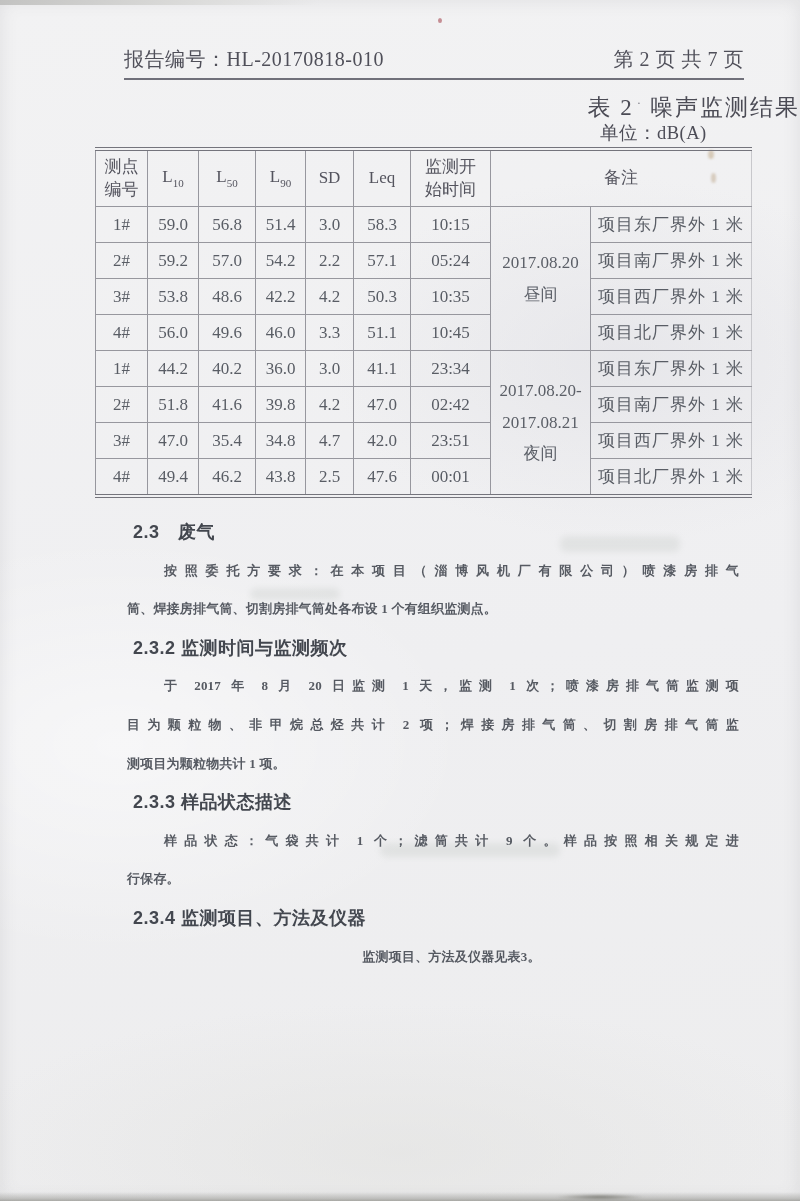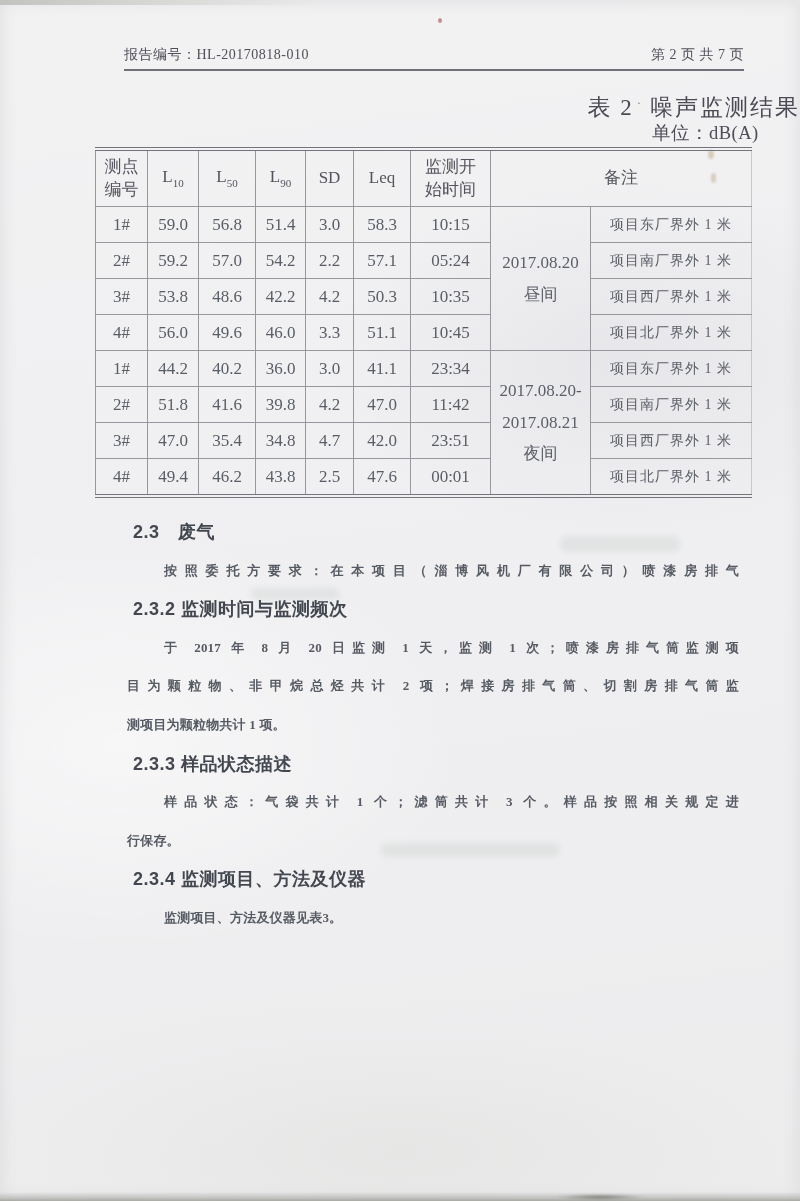--- a/index.html
+++ b/index.html
@@ -29,62 +29,62 @@
   .speck.tan2{left:711px;top:173px;width:5px;height:10px;background:rgba(185,160,128,.45);filter:blur(1px);}
   .bleed{position:absolute;filter:blur(3px);opacity:.16;background:#9aa39a;border-radius:6px;}
   .bleed.b1{left:560px;top:536px;width:120px;height:16px;}
   .bleed.b2{left:380px;top:843px;width:180px;height:14px;}
   .bleed.b3{left:250px;top:588px;width:90px;height:12px;}
 
   .doc-header{
     position:absolute;left:124px;top:46px;width:620px;
     display:flex;justify-content:space-between;align-items:flex-end;
     border-bottom:2px solid #70707a;padding-bottom:5px;
-    font-size:14px;color:#4f4f59;letter-spacing:.5px;
+    font-size:20px;color:#4f4f59;letter-spacing:.5px;
   }
   .doc-title{
     position:absolute;left:0;top:92px;width:100%;text-align:right;
     font-size:23px;color:#4b4b55;letter-spacing:2px;
   }
   .title-mark{font-size:13px;vertical-align:8px;color:#85858f;margin:0 7px 0 3px;}
   .unit-note{
-    position:absolute;left:652px;top:120px;width:130px;
+    position:absolute;left:600px;top:120px;width:130px;
     font-size:18.5px;color:#4d4d57;letter-spacing:.5px;
   }
 
   table.noise{
     position:absolute;left:95px;top:147px;width:656px;
     border-collapse:collapse;table-layout:fixed;
     border-top:4px double #74747c;border-bottom:4px double #74747c;
     color:#595d65;
   }
   table.noise th,table.noise td{
     border:1px solid #97979e;font-weight:normal;text-align:center;
     vertical-align:middle;padding:0;font-size:17px;height:35px;
   }
   table.noise th{height:55px;line-height:1.35;color:#54545e;}
   table.noise th sub{font-size:11px;margin-top:44px;}
   table.noise td:last-child,table.noise th:last-child{border-right:1px solid #c8c8cc;}
   table.noise td.period{font-size:17px;line-height:1.85;color:#5b5f67;margin-top:20px;}
-  table.noise td.remark{font-size:14px;letter-spacing:1px;text-align:center;}
+  table.noise td.remark{font-size:17px;letter-spacing:1px;text-align:center;}
   col.c-id{width:52px}col.c-l10{width:51px}col.c-l50{width:57px}
   col.c-l90{width:50px}col.c-sd{width:48px}col.c-leq{width:57px}
   col.c-time{width:80px}col.c-period{width:100px}col.c-remark{width:161px}
 
   .sections{position:absolute;left:127px;top:513px;width:612px;font-weight:bold;}
   .sections .heading{
     font-family:"Liberation Sans","DejaVu Sans",sans-serif;
     font-size:18px;color:#43474f;height:38.6px;line-height:38.6px;
     padding-left:6px;letter-spacing:.5px;
   }
   .sections .body-line{
     font-size:13px;color:#565a62;height:38.6px;line-height:38.6px;
     letter-spacing:.2px;
   }
-  .sections .body-line.indent{text-indent:37px;}
+  .sections .body-line.indent{text-indent:37px;text-align:center;}
   .sections .body-line.justify{text-align:justify;text-align-last:justify;}
 </style>
 </head>
 <body>
 
 <div class="page">
   <div class="top-edge"></div>
   <div class="speck red1"></div>
   <div class="speck tan1"></div>
   <div class="speck tan2"></div>
@@ -193,21 +193,21 @@
           </td>
           <td class="remark">项目东厂界外 1 米</td>
         </tr>
         <tr>
           <td>2#</td>
           <td>51.8</td>
           <td>41.6</td>
           <td>39.8</td>
           <td>4.2</td>
           <td>47.0</td>
-          <td>11:42</td>
+          <td>02:42</td>
           <td class="remark">项目南厂界外 1 米</td>
         </tr>
         <tr>
           <td>3#</td>
           <td>47.0</td>
           <td>35.4</td>
           <td>34.8</td>
           <td>4.7</td>
           <td>42.0</td>
           <td>23:51</td>
@@ -222,26 +222,27 @@
           <td>47.6</td>
           <td>00:01</td>
           <td class="remark">项目北厂界外 1 米</td>
         </tr>
       </tbody>
   </table>
 
   <div class="sections" id="sections">
       <div class="heading">2.3　废气</div>
       <div class="body-line indent justify">按照委托方要求：在本项目（淄博风机厂有限公司）喷漆房排气</div>
+      <div class="body-line">筒、焊接房排气筒、切割房排气筒处各布设 1 个有组织监测点。</div>
       <div class="heading">2.3.2 监测时间与监测频次</div>
       <div class="body-line indent justify">于 2017 年 8 月 20 日监测 1 天，监测 1 次；喷漆房排气筒监测项</div>
       <div class="body-line justify">目为颗粒物、非甲烷总烃共计 2 项；焊接房排气筒、切割房排气筒监</div>
       <div class="body-line">测项目为颗粒物共计 1 项。</div>
       <div class="heading">2.3.3 样品状态描述</div>
-      <div class="body-line indent justify">样品状态：气袋共计 1 个；滤筒共计 3 个。样品按照相关规定进</div>
+      <div class="body-line indent justify">样品状态：气袋共计 1 个；滤筒共计 9 个。样品按照相关规定进</div>
       <div class="body-line">行保存。</div>
       <div class="heading">2.3.4 监测项目、方法及仪器</div>
       <div class="body-line indent">监测项目、方法及仪器见表3。</div>
     </div>
 
   <div class="bottom-edge"></div>
   <div class="bottom-smudge"></div>
 </div>
 
 </body></html>

